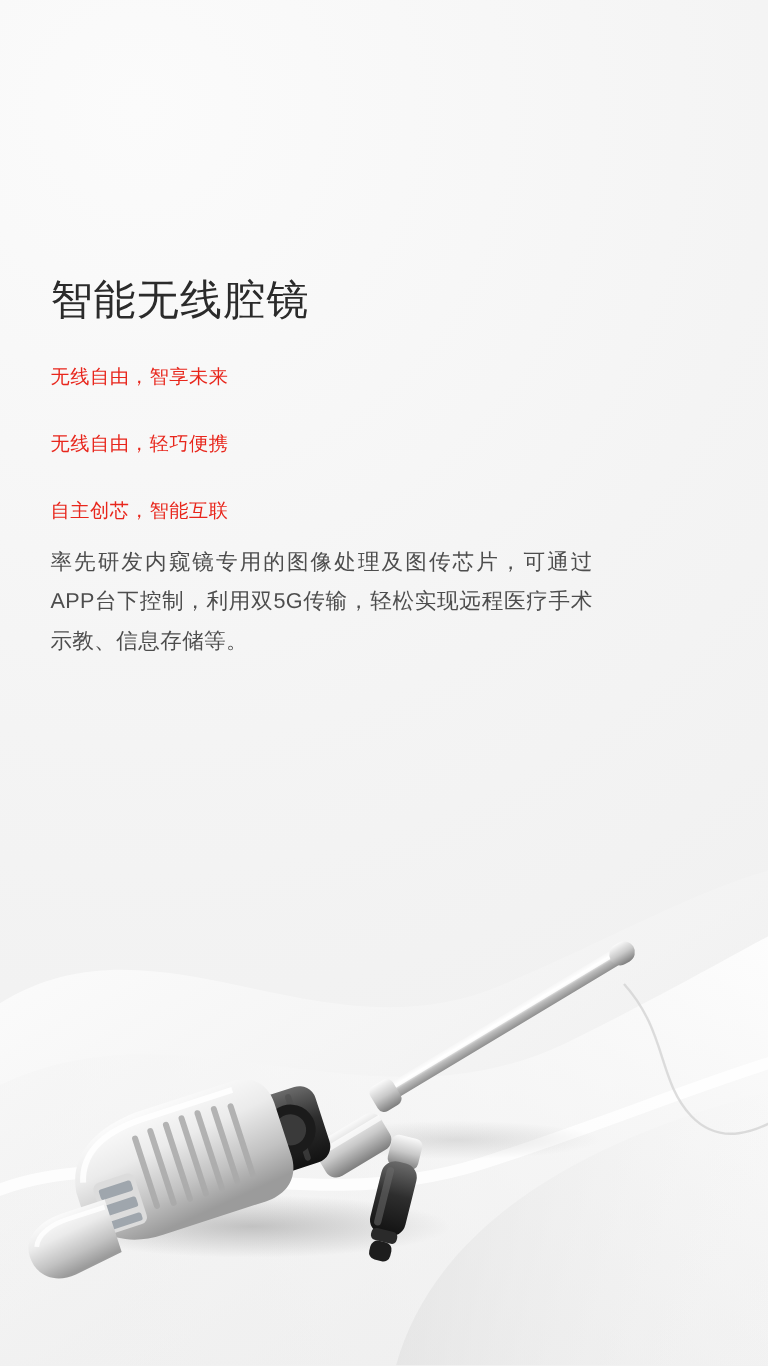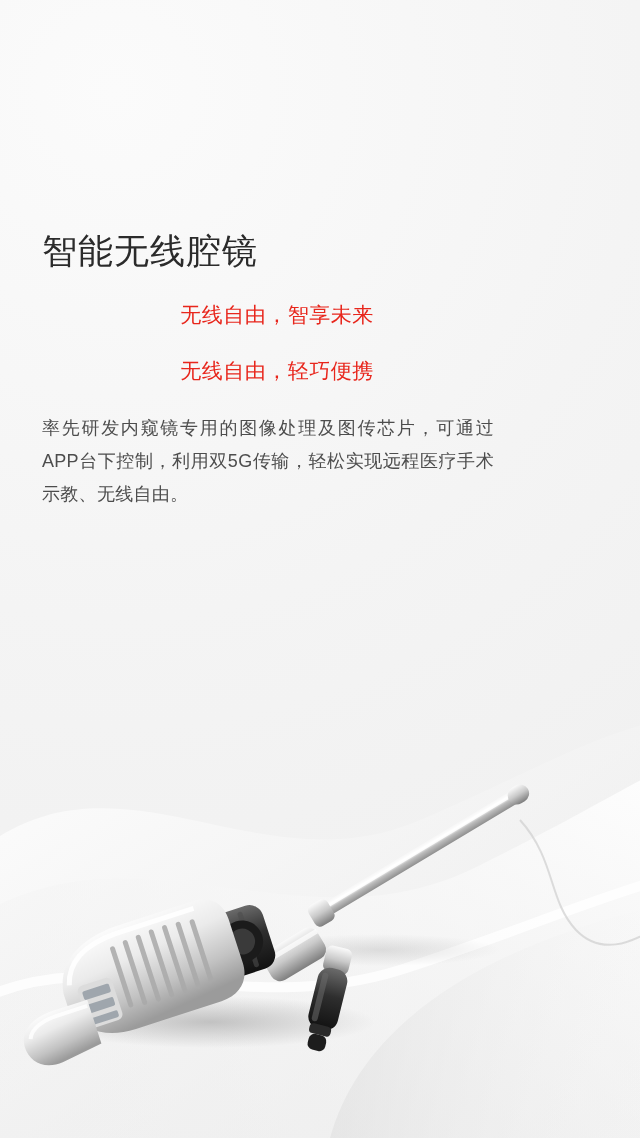--- a/index.html
+++ b/index.html
@@ -51,27 +51,26 @@
     letter-spacing: 1px;
     margin: 0 0 26px 0;
   }
 
   .block {
     margin-bottom: 26px;
   }
   .block:last-child { margin-bottom: 0; }
 
   .sub-title {
-    font-size: 21px;
+    font-size: 16px;
     line-height: 30px;
     color: #e8261c;
     letter-spacing: 0.5px;
     margin: 0 0 10px 0;
     font-weight: normal;
-    text-align: center;
   }
 
   .body-text {
     font-size: 18px;
     line-height: 33px;
     color: #4d4d4d;
     letter-spacing: 0.3px;
     margin: 0;
     text-align: justify;
     width: 452px;
@@ -121,21 +120,22 @@
 
     <div class="block">
       <h2 class="sub-title">无线自由，智享未来</h2>
     </div>
 
     <div class="block">
       <h2 class="sub-title">无线自由，轻巧便携</h2>
     </div>
 
     <div class="block">
-      <p class="body-text">率先研发内窥镜专用的图像处理及图传芯片，可通过APP台下控制，利用双5G传输，轻松实现远程医疗手术示教、无线自由。</p>
+      <h2 class="sub-title">自主创芯，智能互联</h2>
+      <p class="body-text">率先研发内窥镜专用的图像处理及图传芯片，可通过APP台下控制，利用双5G传输，轻松实现远程医疗手术示教、信息存储等。</p>
     </div>
 
   </div>
 
   <svg class="device-layer" viewBox="0 0 640 378" xmlns="http://www.w3.org/2000/svg">
     <defs>
       <linearGradient id="shaftGrad" x1="0" y1="0" x2="0" y2="1">
         <stop offset="0%" stop-color="#f6f6f6"></stop>
         <stop offset="28%" stop-color="#ffffff"></stop>
         <stop offset="55%" stop-color="#bdbdbd"></stop>

